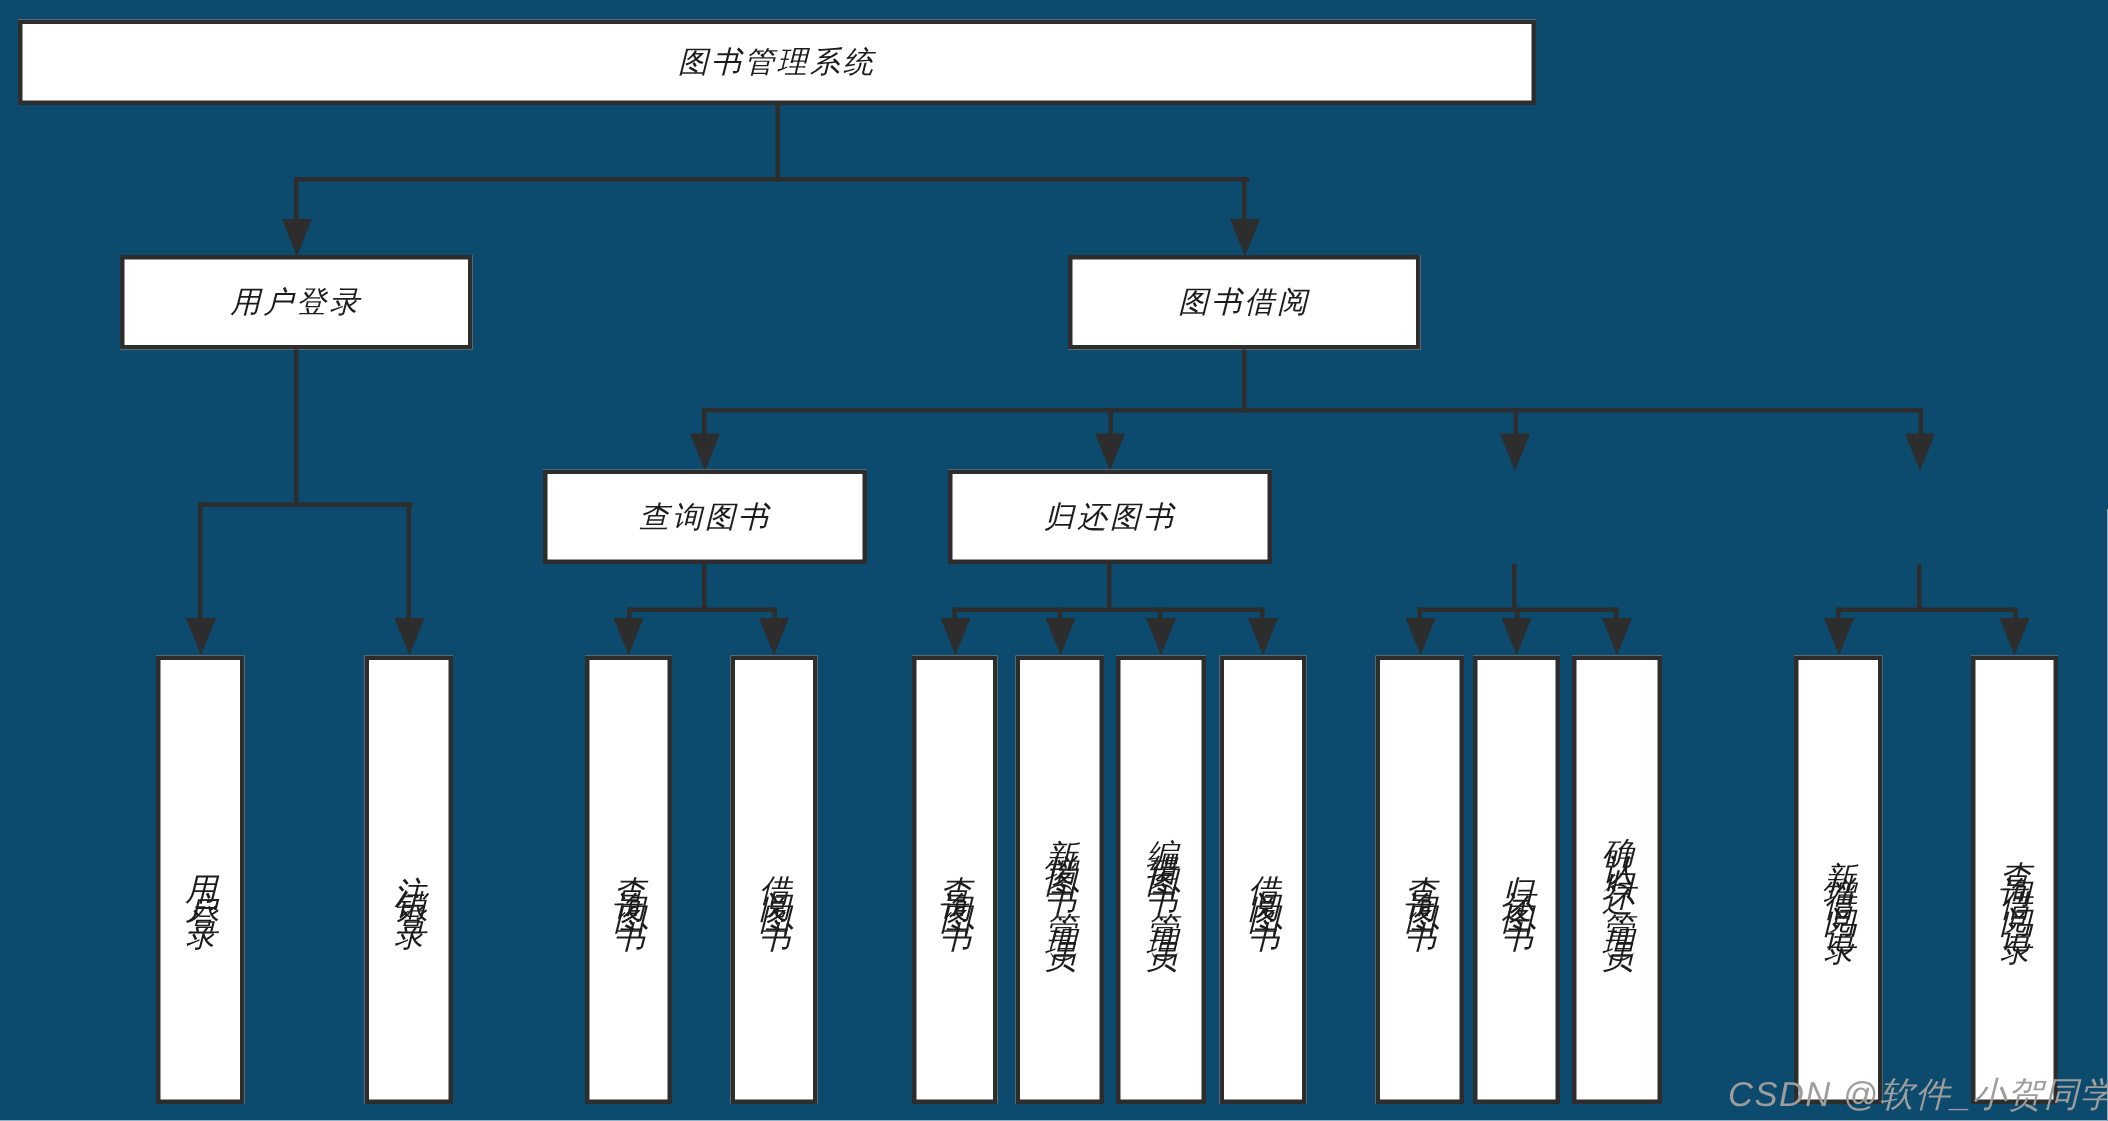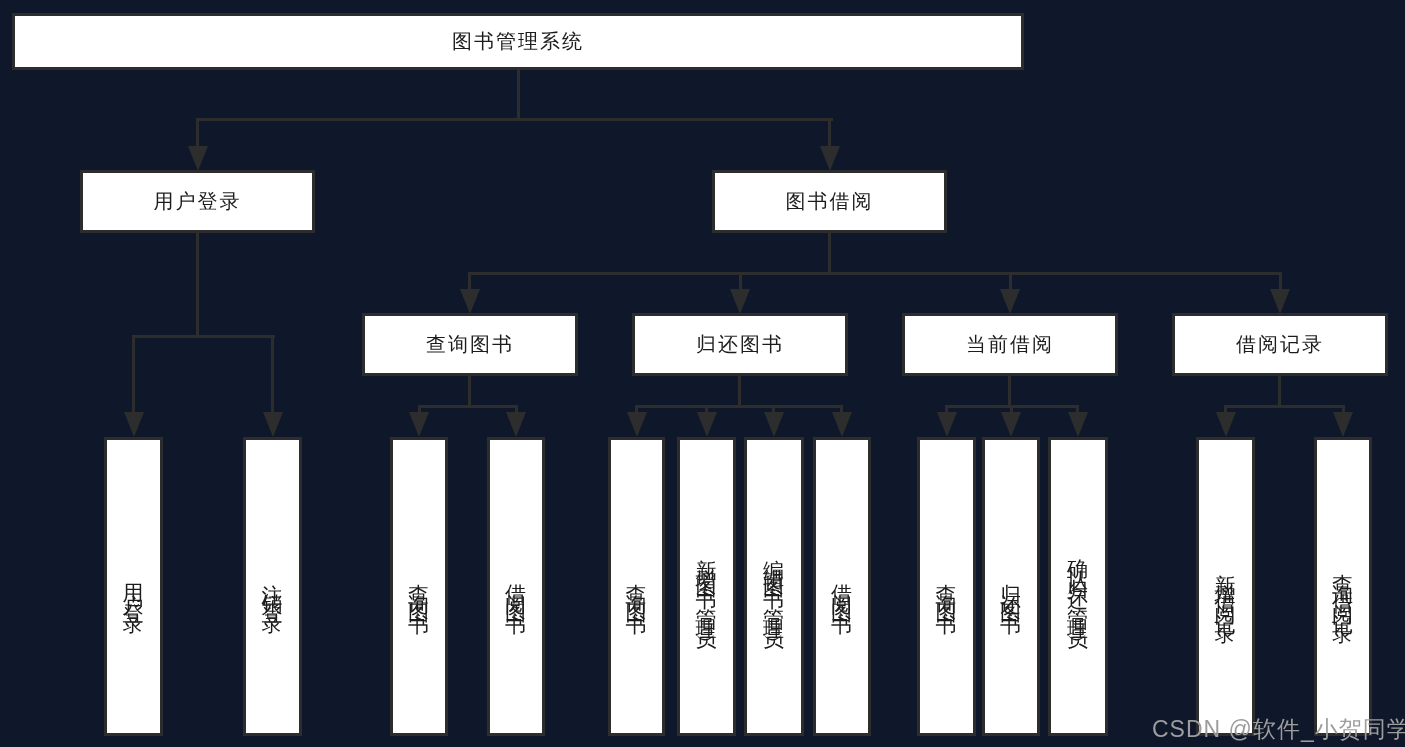--- a/index.html
+++ b/index.html
@@ -26,21 +26,21 @@
   }
   .watermark{
     position:absolute;left:1152px;top:714px;
     font-size:23px;letter-spacing:1px;color:var(--wm,#9d9d9d);
     white-space:nowrap;z-index:5;
   }
 </style>
 </head>
 <body>
 
-<div id="stage" style="--line: #2d2d2d; --wm: #9d9d9d; color: rgb(28, 28, 28); background: #0f172a;">
+<div id="stage" style="--line: #2d2d2d; --wm: #9d9d9d; color: rgb(28, 28, 28); background: #0c4a6e; font-style: italic;">
 
   <div class="box" style="left:12px;top:13px;width:1012px;height:57px;">
     <span class="hlabel">图书管理系统</span>
   </div>
 
   <div class="line" style="left:517px;top:70px;width:3px;height:51px;"></div>
   <div class="line" style="left:196px;top:118px;width:637px;height:3px;"></div>
   <div class="line" style="left:196px;top:118px;width:3px;height:31px;"></div>
   <div class="line" style="left:828px;top:118px;width:3px;height:31px;"></div>
   <div class="arrow" style="left:188px;top:146px;"></div>
@@ -69,26 +69,20 @@
   <div class="arrow" style="left:460px;top:289px;"></div>
   <div class="arrow" style="left:730px;top:289px;"></div>
   <div class="arrow" style="left:1000px;top:289px;"></div>
   <div class="arrow" style="left:1270px;top:289px;"></div>
 
   <div class="box" style="left:362px;top:313px;width:216px;height:63px;">
     <span class="hlabel">查询图书</span>
   </div>
   <div class="box" style="left:632px;top:313px;width:216px;height:63px;">
     <span class="hlabel">归还图书</span>
-  </div>
-  <div class="box" style="left:902px;top:313px;width:216px;height:63px;">
-    <span class="hlabel">当前借阅</span>
-  </div>
-  <div class="box" style="left:1172px;top:313px;width:216px;height:63px;">
-    <span class="hlabel">借阅记录</span>
   </div>
 
   <div class="line" style="left:468px;top:376px;width:3px;height:32px;"></div>
   <div class="line" style="left:418px;top:405px;width:100px;height:3px;"></div>
   <div class="line" style="left:418px;top:405px;width:3px;height:10px;"></div>
   <div class="line" style="left:515px;top:405px;width:3px;height:10px;"></div>
   <div class="arrow" style="left:409px;top:412px;"></div>
   <div class="arrow" style="left:506px;top:412px;"></div>
 
   <div class="line" style="left:738px;top:376px;width:3px;height:32px;"></div>

